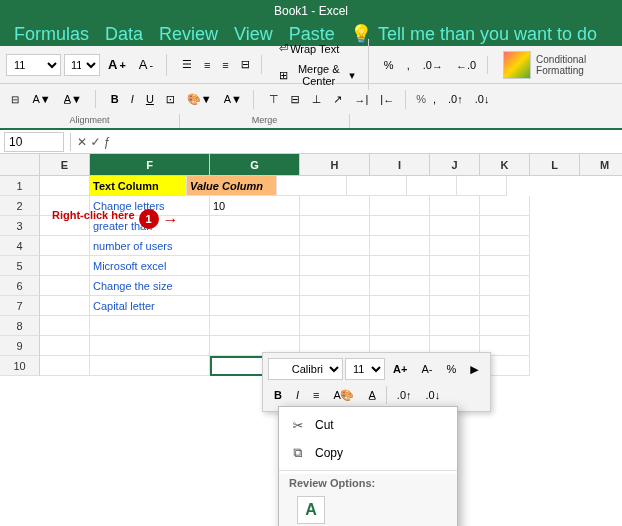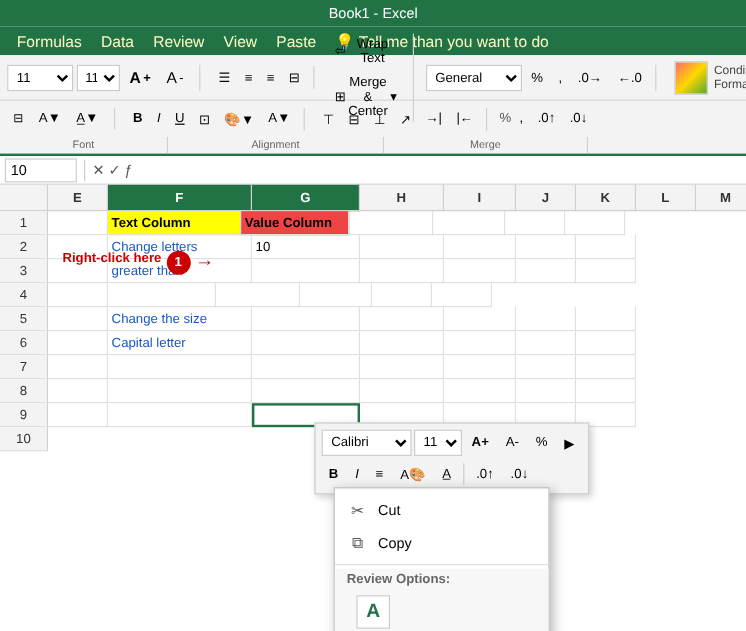--- a/index.html
+++ b/index.html
@@ -18,22 +18,22 @@
     
     .menu-bar {
       background: #217346;
       display: flex;
       align-items: center;
       padding: 2px 8px;
       gap: 4px;
       height: 24px;
     }
     .menu-bar span {
-      color: #fef9c3;
-      font-size: 13px;
+      color: #5eead4;
+      font-size: 18px;
       padding: 2px 6px;
       cursor: pointer;
     }
     .ribbon-row1 {
       display: flex;
       align-items: center;
       padding: 4px 6px;
       gap: 4px;
       height: 38px;
       border-bottom: 1px solid #e0e0e0;
@@ -296,23 +296,20 @@
       <span>Wrap Text</span>
     </button>
     <button class="ribbon-btn">
       <span>⊞</span>
       <span>Merge &amp; Center</span>
       <span>▾</span>
     </button>
   </div>
 
   <div style="display:flex;align-items:center;gap:3px;padding:0 6px;border-right:1px solid #d0d0d0;">
-    <select class="font-select" style="width:80px;">
-      <option>General</option>
-    </select>
     <button class="ribbon-btn">%</button>
     <button class="ribbon-btn">,</button>
     <button class="ribbon-btn">.0→</button>
     <button class="ribbon-btn">←.0</button>
   </div>
 
   <div style="display:flex;align-items:center;padding:0 6px;">
     <button class="ribbon-btn">
       <div style="width:28px;height:28px;background:linear-gradient(135deg,#ff6b6b,#ffd700,#56ab2f);border:1px solid #ccc;font-size:9px;display:flex;align-items:flex-end;justify-content:center;"></div>
     </button>
@@ -344,21 +341,20 @@
   </div>
   <div style="display:flex;align-items:center;gap:2px;padding:0 6px;">
     <span style="font-size:11px;color:#555;">%</span>
     <button class="ribbon-btn">,</button>
     <button class="ribbon-btn">.0↑</button>
     <button class="ribbon-btn">.0↓</button>
   </div>
 </div>
 
 <div class="ribbon-sections" style="background:#f3f3f3;border-bottom:2px solid #217346;height:16px;display:flex;">
-  <div class="rs-label" style="width:140px;">Font</div>
   <div class="rs-label" style="width:180px;">Alignment</div>
   <div class="rs-label" style="width:170px;">Merge</div>
 </div>
 
 <div class="formula-bar">
   <input class="name-box" value="10" readonly="" style="">
   <div class="formula-bar-divider"></div>
   <span class="formula-icons">✕ ✓ ƒ</span>
   <input class="formula-input" value="" style="">
 </div>
@@ -390,22 +386,22 @@
       <div class="row-header">7</div>
       <div class="row-header">8</div>
       <div class="row-header">9</div>
       <div class="row-header">10</div>
     </div>
 
     <div style="display:flex;flex-direction:column;">
 
       <div class="grid-row">
         <div class="cell" style="width:50px;"></div>
-        <div class="cell yellow-bg" style="width:111px;font-weight:bold;">Text Column</div>
-        <div class="cell" style="width:90px;font-weight:bold;background:#ef4444;color:#000;">Value Column</div>
+        <div class="cell yellow-bg" style="width:97px;font-weight:bold;">Text Column</div>
+        <div class="cell" style="width:90px;font-weight:bold;background:#fdba74;color:#000;font-style:italic;">Value Column</div>
         <div class="cell" style="width:70px;"></div>
         <div class="cell" style="width:60px;"></div>
         <div class="cell" style="width:50px;"></div>
         <div class="cell" style="width:50px;"></div>
       </div>
 
       <div class="grid-row">
         <div class="cell" style="width:50px;"></div>
         <div class="cell blue-text" style="width:120px;">Change letters</div>
         <div class="cell" style="width:90px;">10</div>
@@ -418,23 +414,33 @@
       <div class="grid-row">
         <div class="cell" style="width:50px;"></div>
         <div class="cell blue-text" style="width:120px;">greater than</div>
         <div class="cell" style="width:90px;"></div>
         <div class="cell" style="width:70px;"></div>
         <div class="cell" style="width:60px;"></div>
         <div class="cell" style="width:50px;"></div>
         <div class="cell" style="width:50px;"></div>
       </div>
 
-
-      <div class="grid-row">
-        <div class="cell" style="width:50px;"></div>
+      <div class="grid-row">
+        <div class="cell" style="width:50px;"></div>
+        <div class="cell blue-text" style="width:120px;">number of users</div>
+        <div class="cell" style="width:90px;"></div>
+        <div class="cell" style="width:70px;"></div>
+        <div class="cell" style="width:60px;"></div>
+        <div class="cell" style="width:50px;"></div>
+        <div class="cell" style="width:50px;"></div>
+      </div>
+
+      <div class="grid-row">
+        <div class="cell" style="width:50px;"></div>
+        <div class="cell blue-text" style="width:120px;">Microsoft excel</div>
         <div class="cell" style="width:90px;"></div>
         <div class="cell" style="width:70px;"></div>
         <div class="cell" style="width:60px;"></div>
         <div class="cell" style="width:50px;"></div>
         <div class="cell" style="width:50px;"></div>
       </div>
 
       <div class="grid-row">
         <div class="cell" style="width:50px;"></div>
         <div class="cell blue-text" style="width:120px;">Change the size</div>
@@ -487,21 +493,21 @@
 
   <div style="position:absolute;top:55px;left:52px;display:flex;align-items:flex-start;gap:4px;">
     <span class="right-click-label">Right-click here</span>
     <div class="badge">1</div>
 
     <span style="color:#cc0000;font-size:16px;font-weight:bold;">→</span>
   </div>
 
   <div class="format-toolbar">
     <div class="format-toolbar-row">
-      <select class="ft-select" style="width:75px;">
+      <select class="ft-select" style="width:75px;text-align:right;">
         <option>Calibri</option>
       </select>
       <select class="ft-select" style="width:40px;">
         <option>11</option>
       </select>
       <button class="ft-btn" style="font-weight:bold;">A+</button>
       <button class="ft-btn">A-</button>
       <button class="ft-btn">%</button>
       <button class="ft-btn">▶</button>
     </div>

